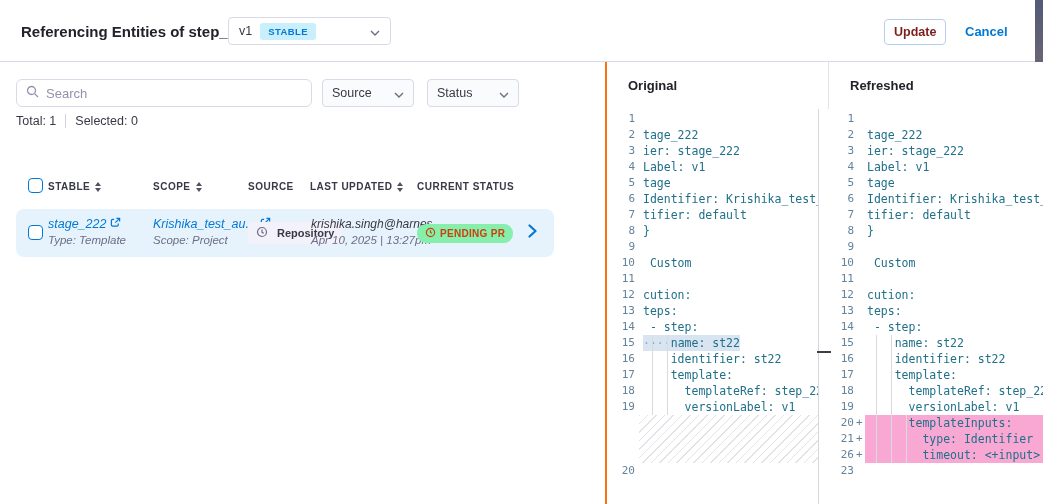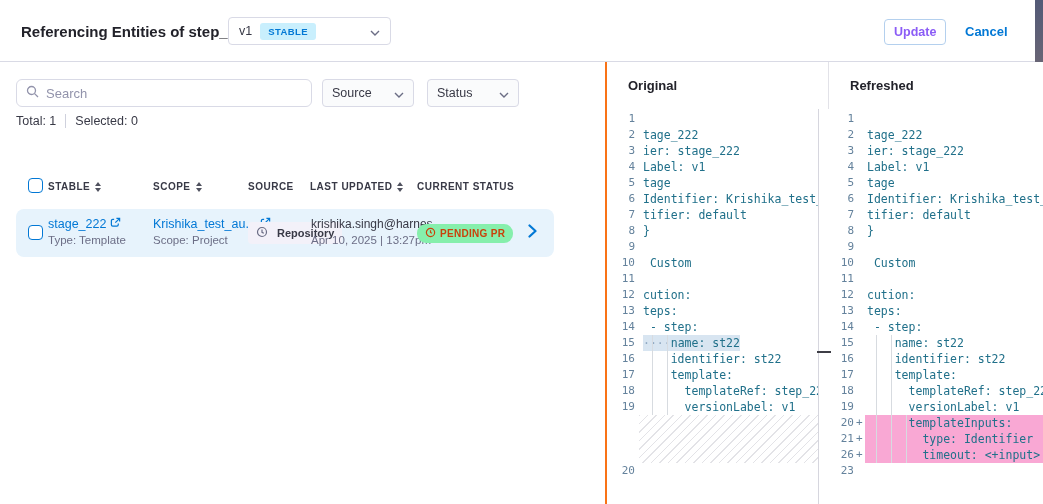--- a/index.html
+++ b/index.html
@@ -14,21 +14,21 @@
 
   
   .hdr { position:absolute; left:0; top:0; width:1035px; height:62px; border-bottom:1px solid #d9dae5; background:#fff; }
   .title { position:absolute; left:21px; top:23px; font-size:15px; font-weight:700; color:#22222a; }
   .ver-select { position:absolute; left:228px; top:17px; width:163px; height:28px; border:1px solid #d9dae6; border-radius:4px;
     display:flex; align-items:center; padding:0 10px; gap:8px; background:#fff; cursor:pointer; }
   .ver-label { font-size:12.5px; color:#383946; }
   .ver-badge { background:#c9effd; color:#0278d5; font-size:9.5px; font-weight:700; letter-spacing:.4px; padding:3px 8px; border-radius:3px; }
   .ver-select .chev { margin-left:auto; }
   .update-btn { position:absolute; left:884px; top:19px; height:26px; padding:0 9px; background:#fff;
-    border:1px solid #b4d0ee; border-radius:4px; color:#8b5cf6; font-size:12.5px; font-weight:600; font-family:inherit; }
+    border:1px solid #b4d0ee; border-radius:4px; color:#7f1d1d; font-size:12.5px; font-weight:600; font-family:inherit; }
   .cancel-btn { position:absolute; left:965px; top:19px; height:26px; line-height:26px; color:#0278d5; font-size:13px; font-weight:700; cursor:pointer; }
 
   
   .left-panel { position:absolute; left:0; top:62px; width:572px; height:442px; background:#fff; }
   .search-box { position:absolute; left:16px; top:17px; width:296px; height:28px; border:1px solid #d9dae6; border-radius:6px;
     display:flex; align-items:center; padding:0 9px; gap:7px; }
   .search-box input { border:none; outline:none; flex:1; font-size:13px; color:#1d4ed8; font-family:inherit; }
   .search-box input::placeholder { color:#9293ab; }
   .filter-select { position:absolute; top:17px; width:92px; height:28px; background:#fafbfc; border:1px solid #d9dae6; border-radius:4px;
     display:flex; align-items:center; justify-content:space-between; padding:0 9px; cursor:pointer; }
@@ -43,21 +43,21 @@
   .th-entity{left:32px;} .th-scope{left:137px;} .th-source{left:232px;} .th-updated{left:294px;} .th-status{left:401px;}
   .checkbox { width:15px; height:15px; border:1.5px solid #0278d5; border-radius:4px; background:#fff; cursor:pointer; }
   .thead .checkbox { position:absolute; left:12px; top:2px; }
   .sort { display:inline-flex; flex-direction:column; gap:2px; cursor:pointer; }
   .sort i { display:block; width:0; height:0; border-left:3.5px solid transparent; border-right:3.5px solid transparent; }
   .sort .up { border-bottom:4px solid #50525f; }
   .sort .dn { border-top:4px solid #50525f; }
 
   .trow { position:absolute; left:16px; top:147px; width:538px; height:48px; background:#e7f3fc; border-radius:8px; cursor:pointer; }
   .trow .checkbox { position:absolute; left:12px; top:16px; }
-  .cell { position:absolute; top:8px; }
+  .cell { position:absolute; top:8px;font-style:italic; }
   .cell .link { display:flex; align-items:center; gap:4px; color:#0278d5; font-size:12.5px; font-weight:500; text-decoration:none; }
   .cell .sub { margin-top:3px; font-size:11.5px; color:#6c6e86; }
   .c-entity{left:32px;} .c-scope{left:137px;}
   .src-chip { position:absolute; left:232px; top:13px; background:#f3f1f9; border-radius:4px; padding:4px 8px;
     display:flex; align-items:center; gap:9px; font-size:11px; font-weight:600; color:#383946; }
   .c-updated{left:295px;}
   .c-updated .who { font-size:12px; color:#383946; font-weight:500; }
   .status-chip { position:absolute; left:401px; top:15px; background:#86efac; border-radius:9px; padding:3px 8px;
     display:flex; align-items:center; gap:4px; font-size:10px; font-weight:700; letter-spacing:.3px; color:#c9410b; }
   .row-chev { position:absolute; left:512px; top:15px; cursor:pointer; }

